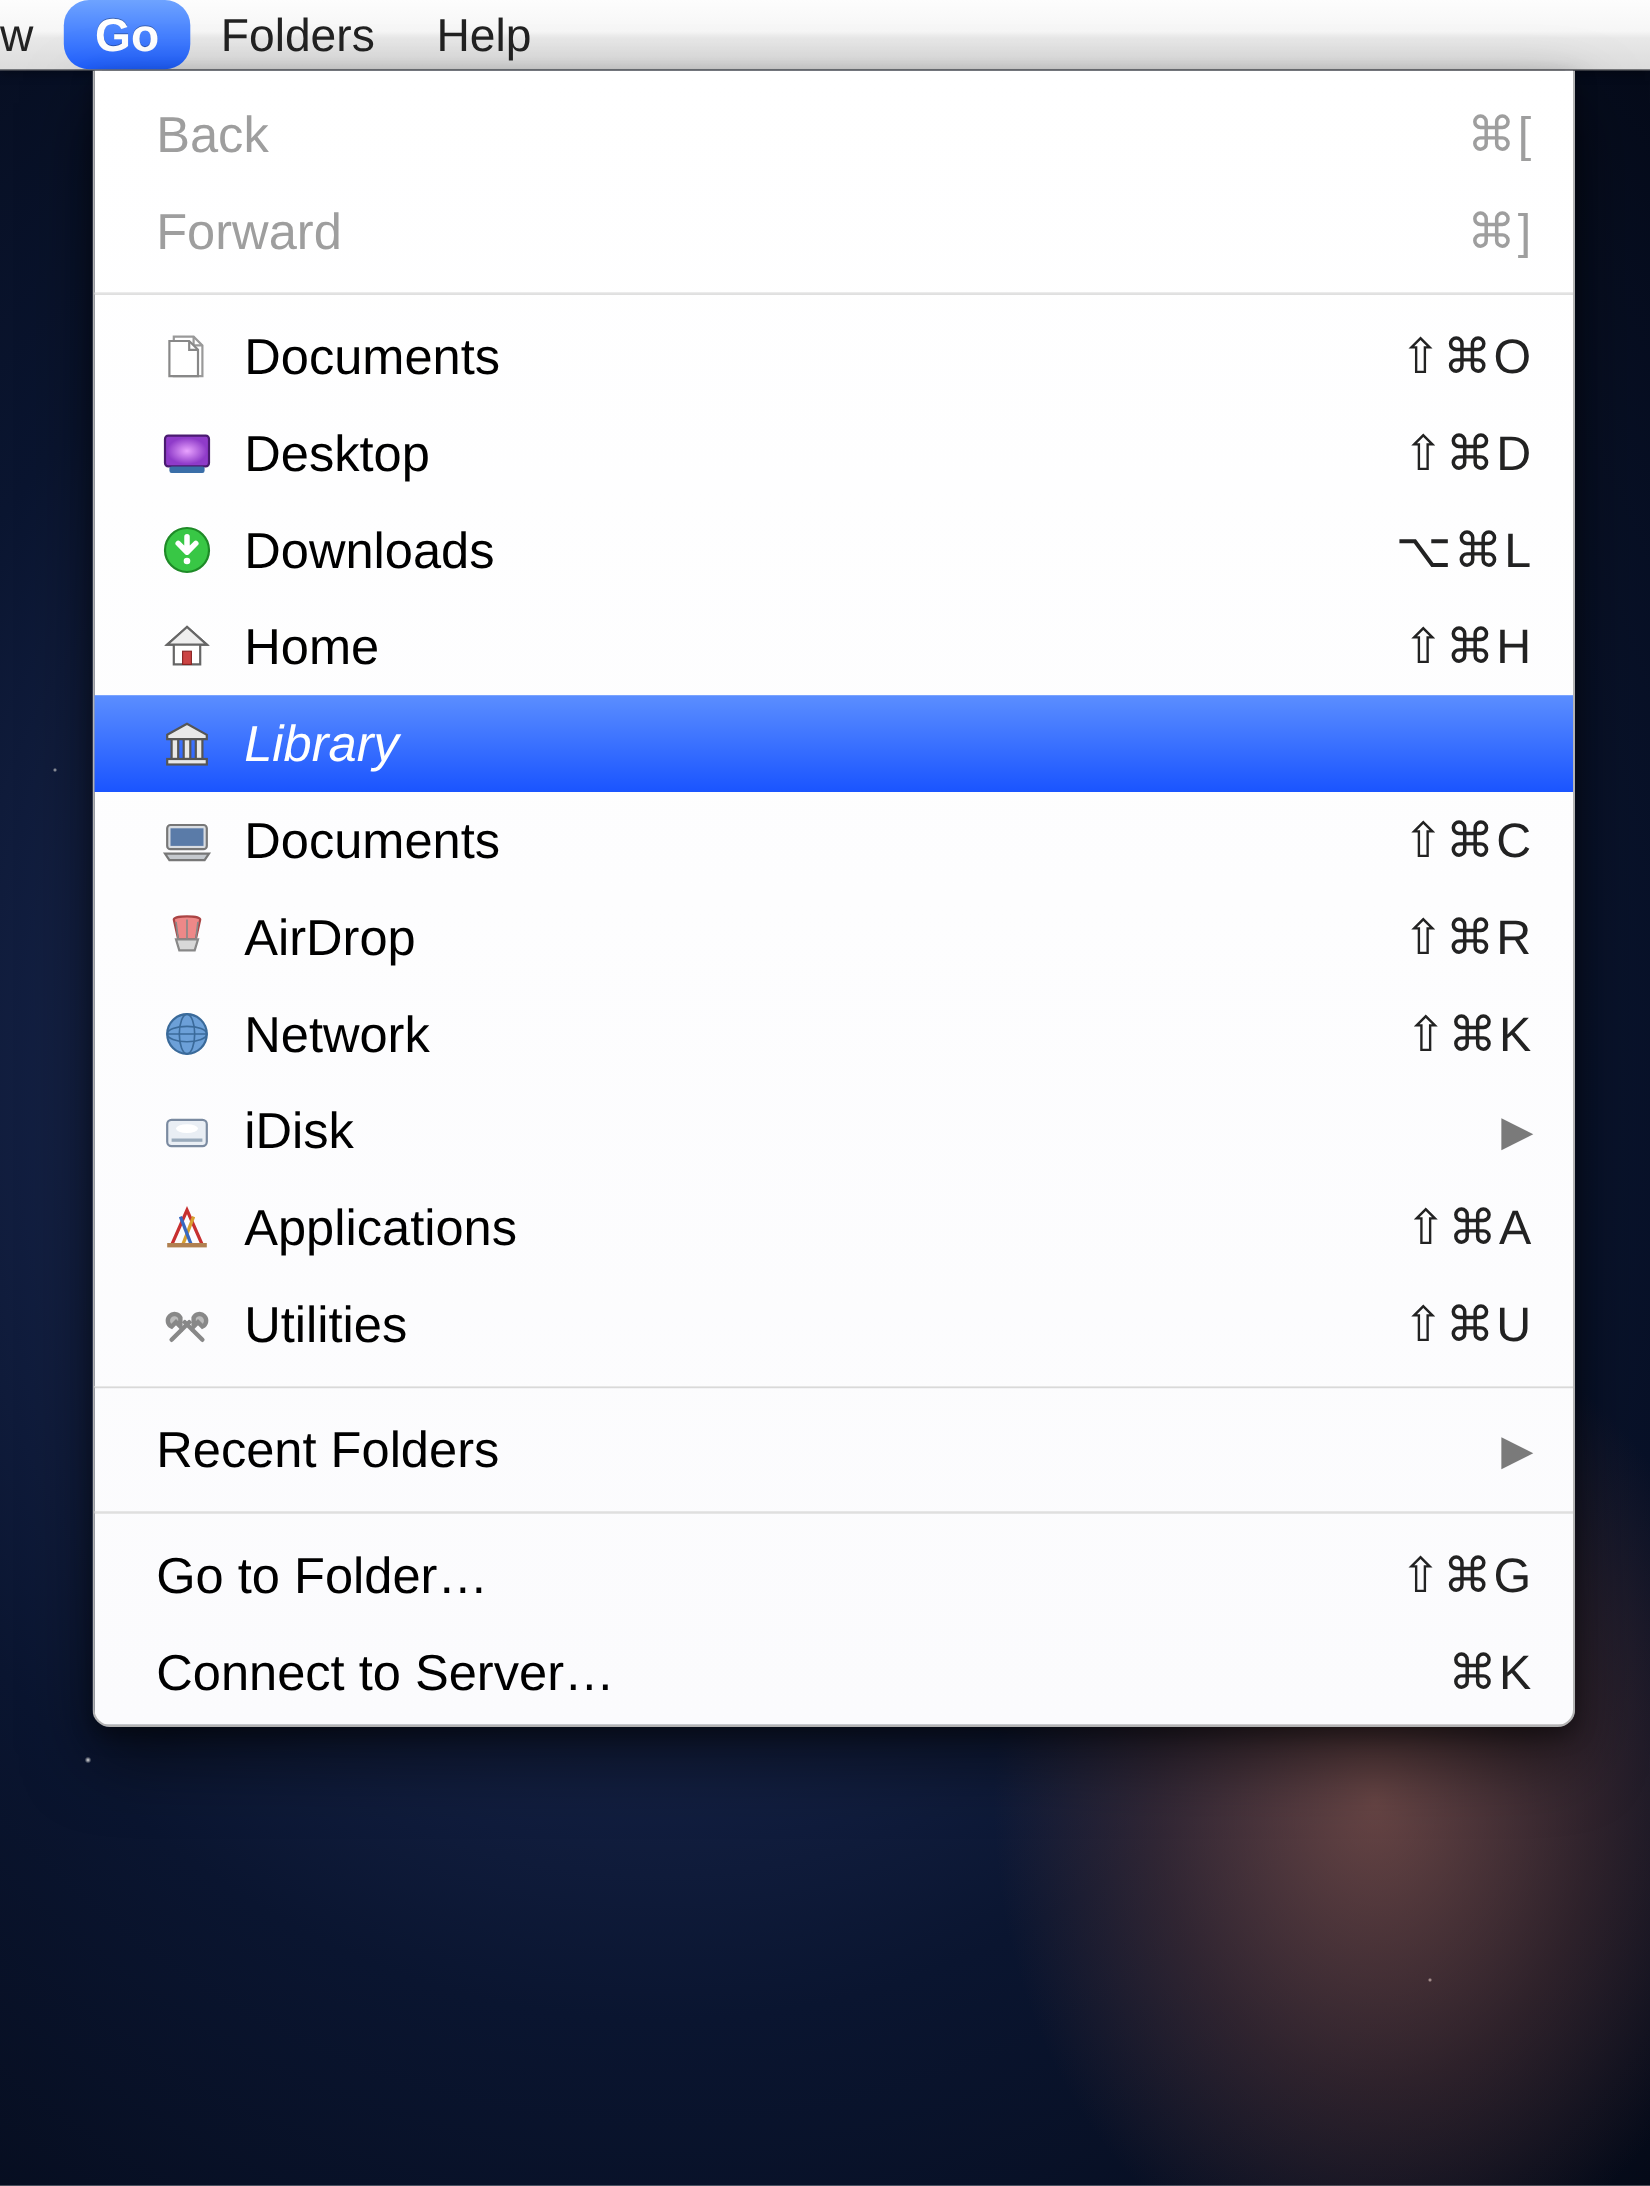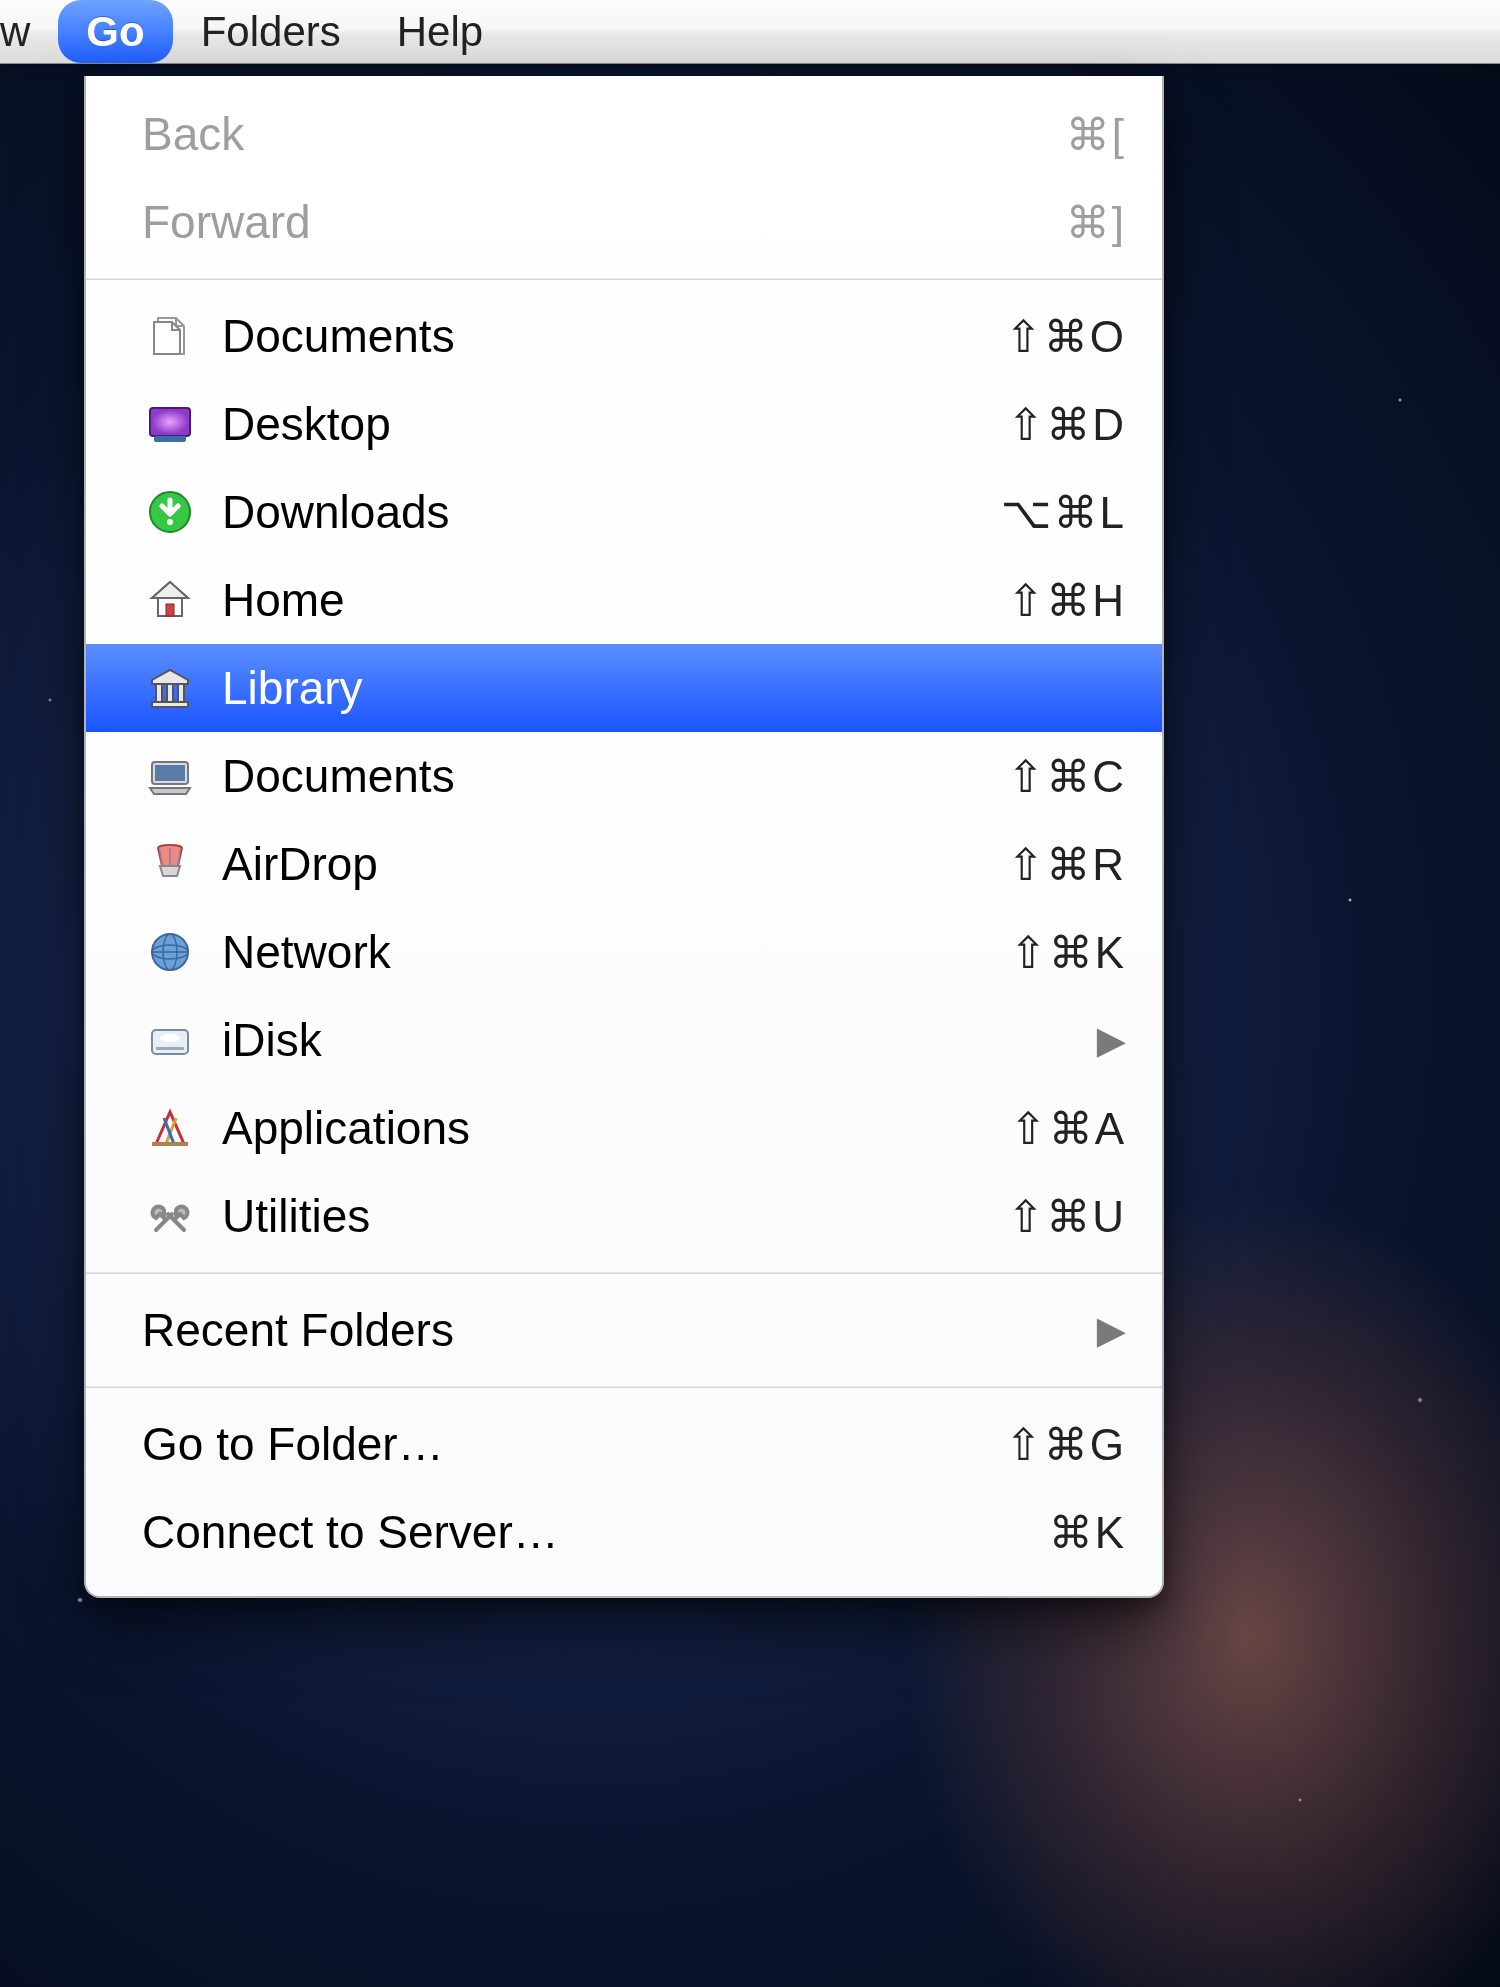--- a/index.html
+++ b/index.html
@@ -68,45 +68,46 @@
       background: linear-gradient(to bottom, #6ea3ff 0%, #1f5fff 100%);
       color: #fff;
       text-shadow: 0 -1px 0 rgba(0,0,0,0.3);
       font-weight: 600;
       border-radius: 23px;
     }
 
     .dropdown {
       position: absolute;
       z-index: 20;
-      top: 76px;
+      top: 64px;
       left: 84px;
-      width: 1080px;
+      width: 1348px;
       background: linear-gradient(to bottom, #ffffff 0%, #fbfbfd 100%);
       border: 2px solid #b3b3b3;
       border-top: none;
       border-radius: 0 0 16px 16px;
       box-shadow: 0 30px 60px rgba(0,0,0,0.55), 0 8px 18px rgba(0,0,0,0.35);
-      padding: 14px 0 20px 0;
+      padding: 14px 0 4px 0;
       font-size: 46px;
     }
     .menu-row {
       display: flex;
       align-items: center;
       height: 88px;
       padding: 0 36px 0 56px;
       color: #000;
       cursor: default;
     }
     .menu-row.disabled {
       color: #9e9e9e;
     }
     .menu-row.highlight {
       background: linear-gradient(to bottom, #5b8eff 0%, #1a54ff 100%);
       color: #fff;
+      font-style: italic;
     }
     .menu-row.highlight .shortcut {
       color: #fff;
     }
     .menu-icon {
       width: 56px;
       height: 56px;
       margin-right: 24px;
       display: flex;
       align-items: center;

